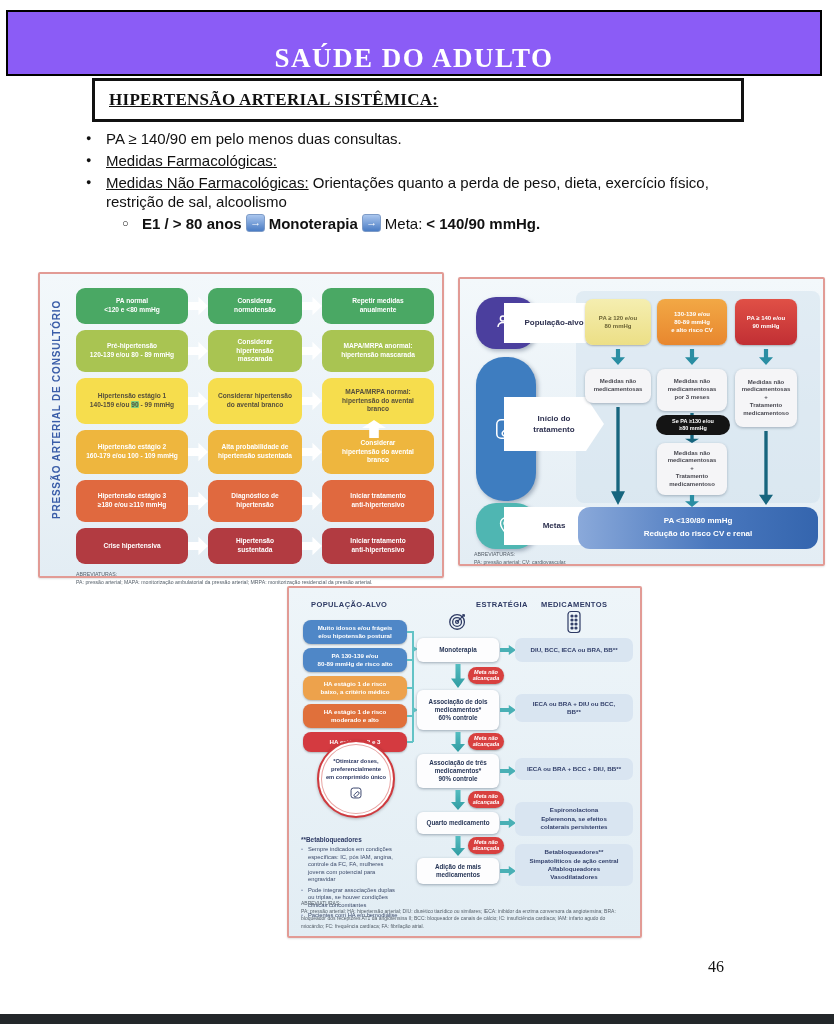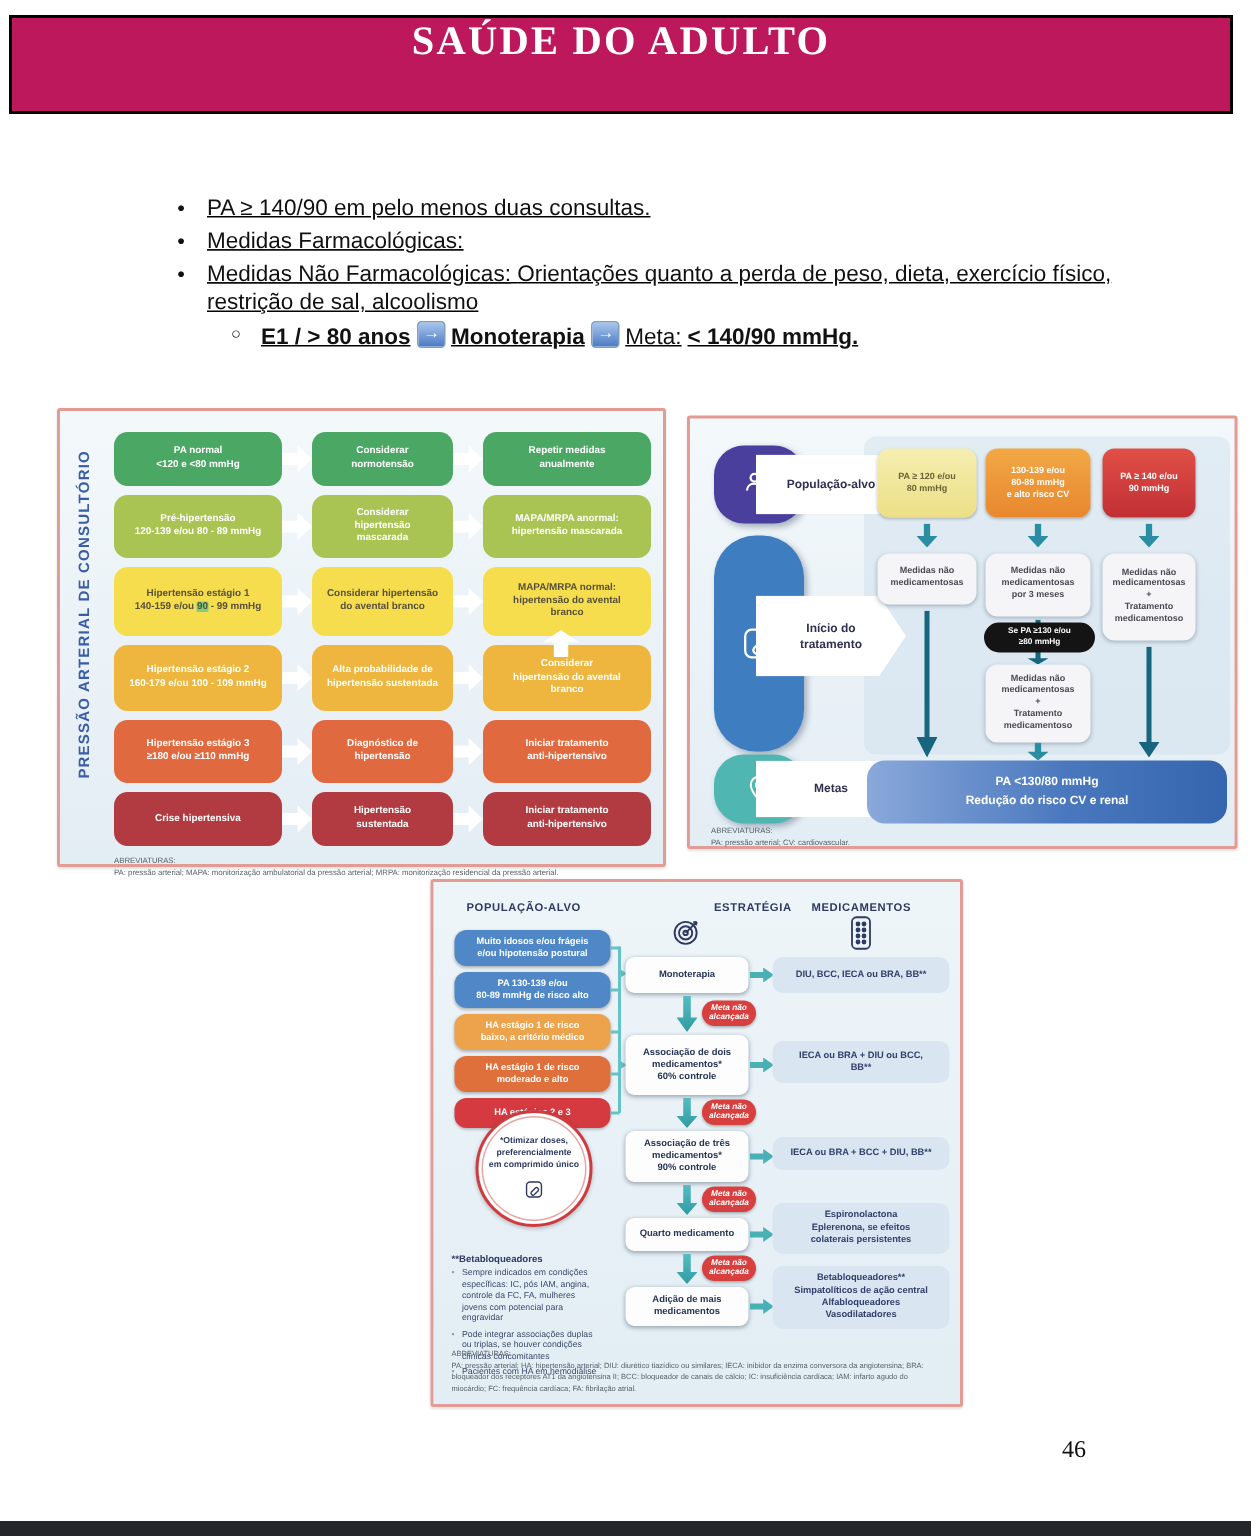--- a/index.html
+++ b/index.html
@@ -1,27 +1,27 @@
 <!DOCTYPE html>
 <html><head>
 <meta charset="utf-8">
 <style>
   html,body{margin:0;padding:0;background:#fff;}
   #pageframe{position:relative;width:834px;height:1024px;background:#fff;overflow:hidden;
     font-family:"Liberation Sans",sans-serif;}
   
-  .banner{position:absolute;left:6px;top:10px;width:812px;height:62px;background:#be185d;
-    border:2px solid #000;display:flex;align-items:flex-start;justify-content:center;}
+  .banner{position:absolute;left:6px;top:10px;width:812px;height:62px;background:#8b5cf6;
+    border:2px solid #000;display:flex;align-items:flex-end;justify-content:center;}
   .banner-title{font-family:"Liberation Serif",serif;font-size:27px;font-weight:700;color:#fff;letter-spacing:1.5px;}
   .sectionbox{position:absolute;left:92px;top:78px;width:652px;height:44px;border:3px solid #111;
     background:#fff;display:flex;align-items:center;padding-left:14px;box-sizing:border-box;}
   .section-title{font-family:"Liberation Serif",serif;font-size:17px;font-weight:700;color:#111;
     text-decoration:underline;letter-spacing:.3px;}
   
-  .bullets{position:absolute;left:116px;top:129px;width:680px;text-decoration:underline;}
+  .bullets{position:absolute;left:84px;top:129px;width:680px;}
   .b{position:relative;padding-left:22px;font-size:15px;color:#111;margin-bottom:2px;line-height:1.32;}
   .b::before{content:"●";font-size:9px;position:absolute;left:2px;top:4px;color:#111;}
   .sub{position:relative;margin-left:36px;padding-left:22px;font-weight:700;}
   .sub::before{content:"○";font-size:11px;position:absolute;left:2px;top:2px;color:#111;font-weight:400;}
   .ul{text-decoration:underline;}
   .bd{font-weight:700;}
   .rg{font-weight:400;}
   .seg{margin-right:4px;}
   .seg0{margin-right:0;}
   .arr{display:inline-block;width:17px;height:16px;border-radius:3px;
@@ -129,20 +129,23 @@
 </style>
 </head>
 <body>
 
 <div id="pageframe">
 
   <div class="banner">
     <span class="banner-title">SAÚDE DO ADULTO</span>
   </div>
 
+  <div class="sectionbox">
+    <span class="section-title">HIPERTENSÃO ARTERIAL SISTÊMICA:</span>
+  </div>
 
   <div class="bullets">
     <div class="b">
       <span>PA ≥ 140/90 em pelo menos duas consultas.</span>
     </div>
     <div class="b">
       <span class="ul">Medidas Farmacológicas:</span>
     </div>
     <div class="b">
       <span class="ul">Medidas Não Farmacológicas:</span>

